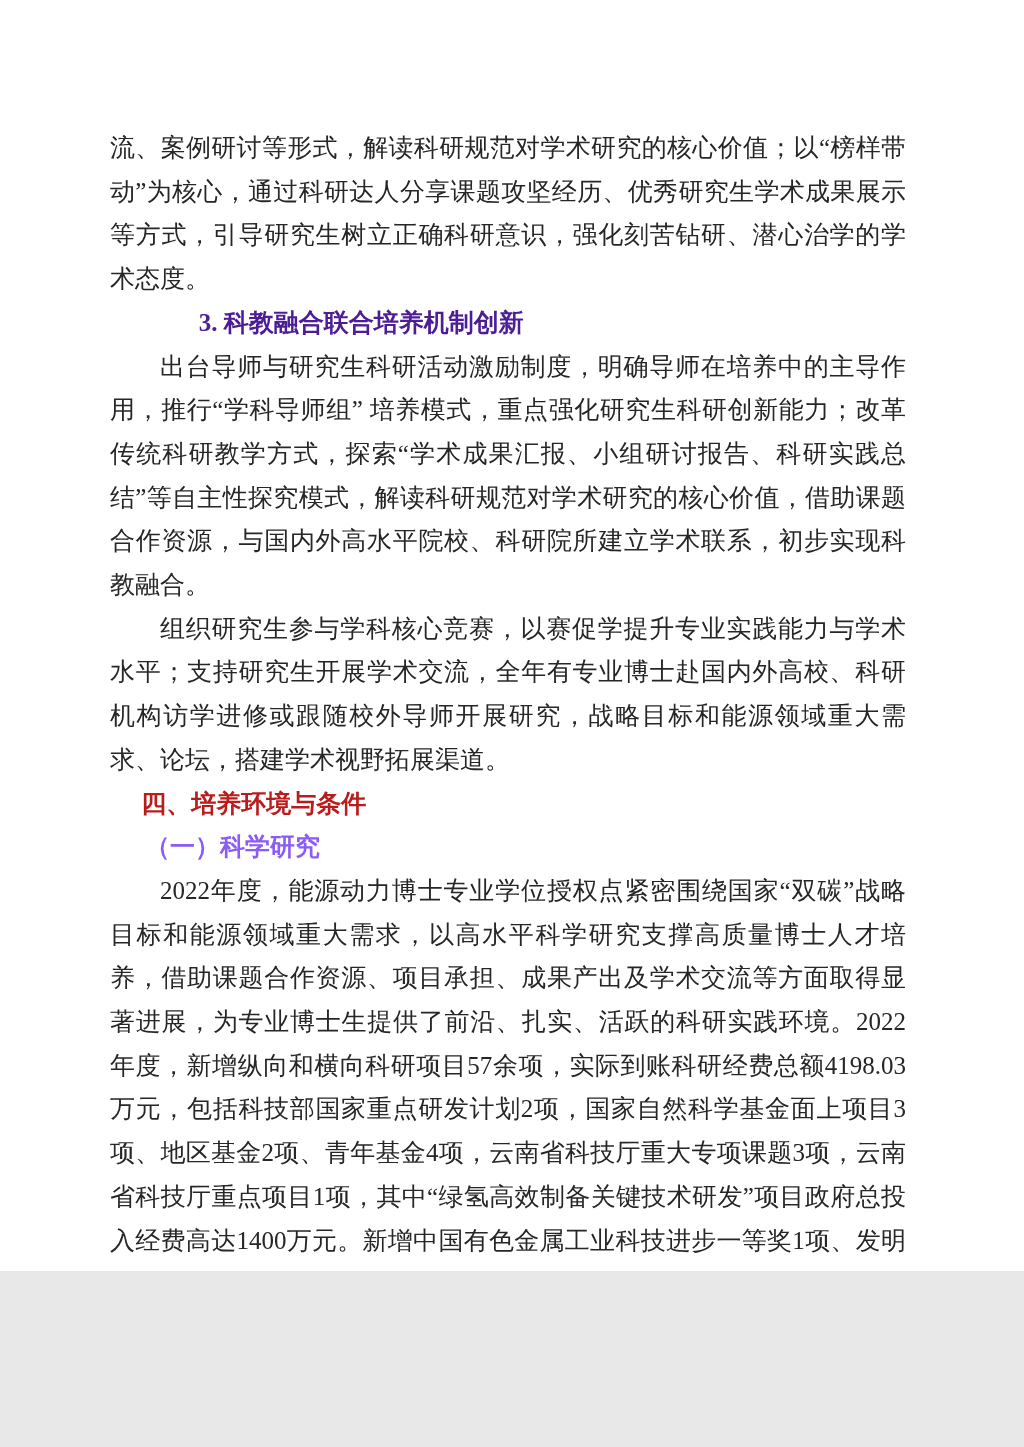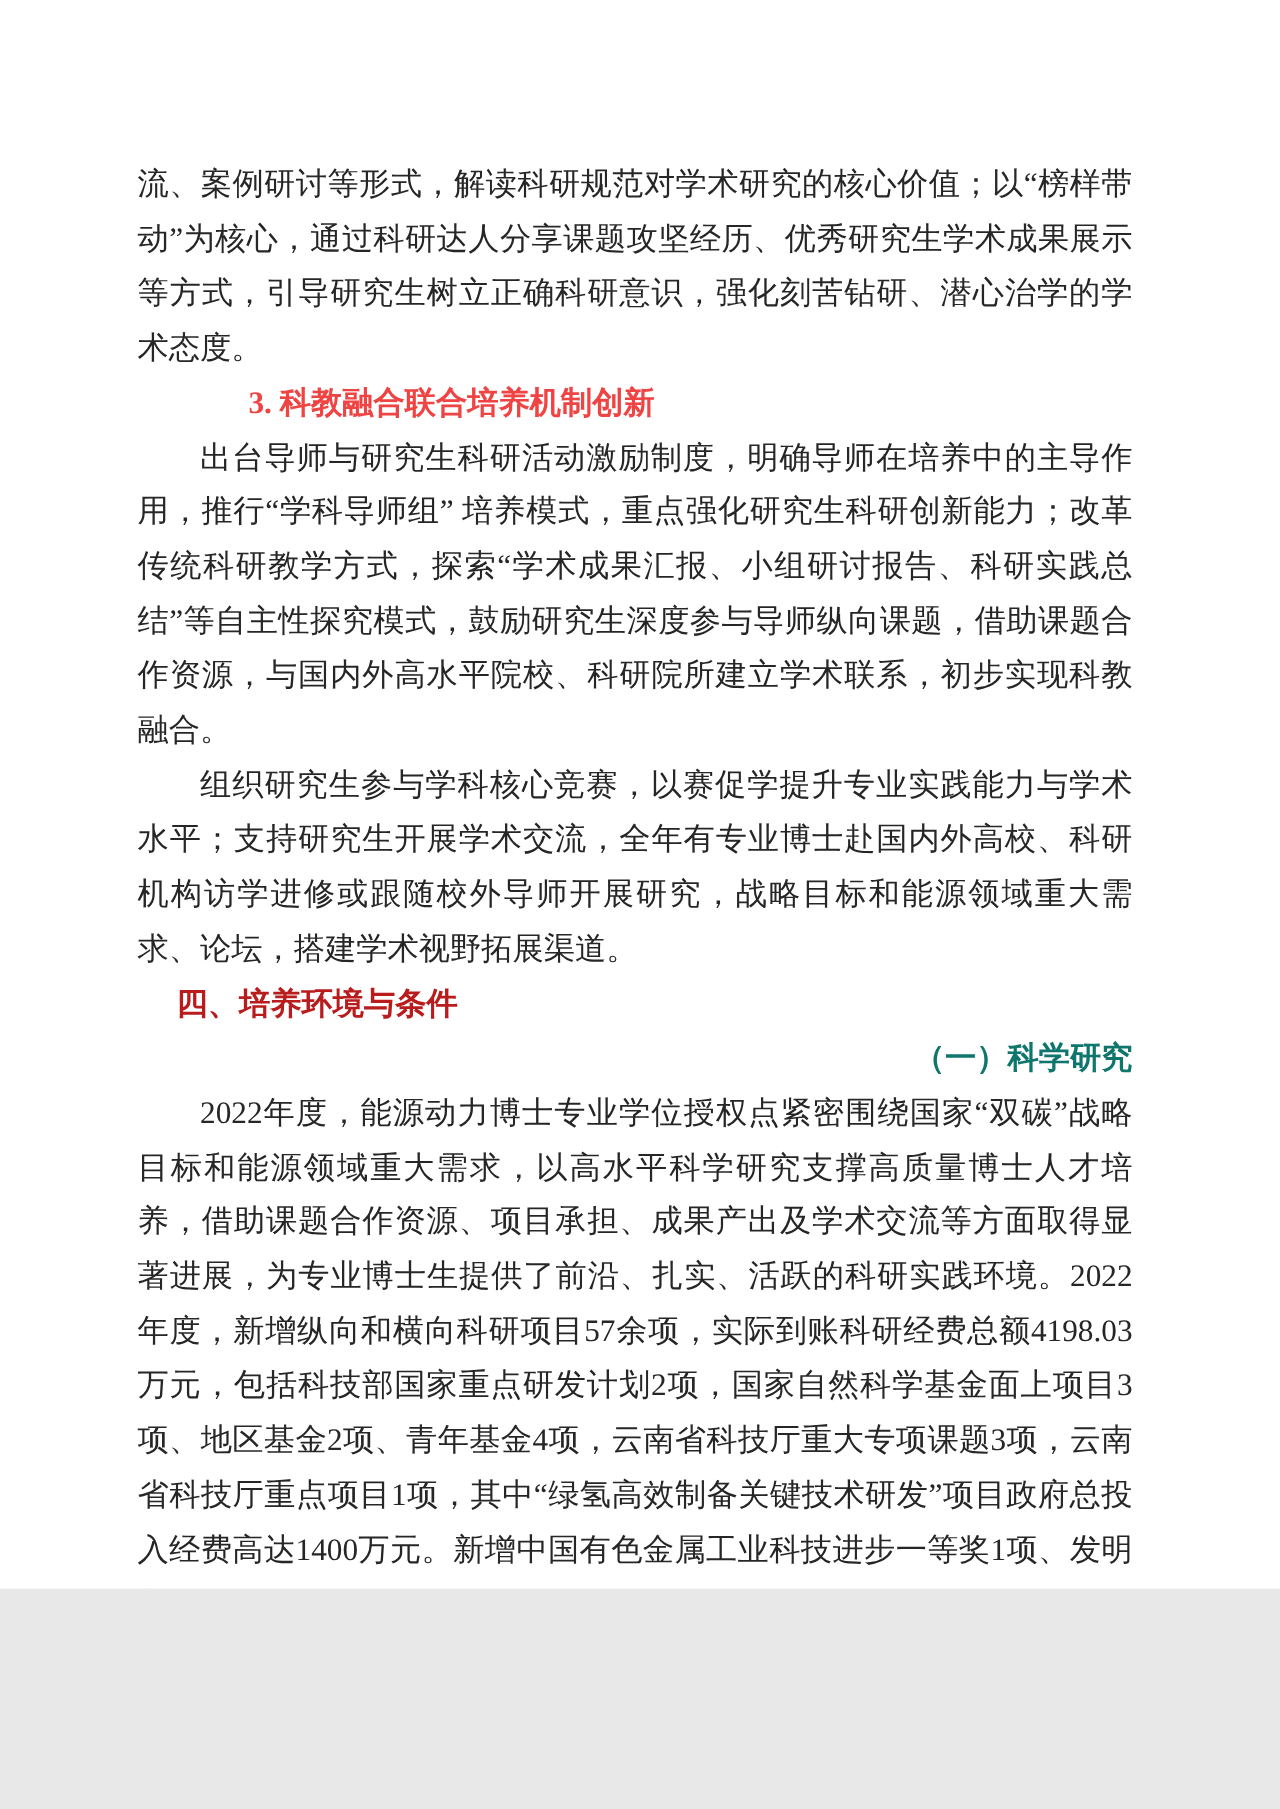--- a/index.html
+++ b/index.html
@@ -38,54 +38,54 @@
     text-indent: 2em;
   }
   .block-paragraph-continuation {
     text-indent: 0;
   }
   .block-cutoff {
     text-align-last: justify;
   }
   .block-numbered-heading {
     font-weight: bold;
-    color: #ef4444;
+    color: #4c1d95;
     text-indent: 3.55em;
     text-align: left;
   }
   .block-section-heading {
     font-weight: bold;
     color: #b91c1c;
     text-indent: 1.25em;
     text-align: left;
   }
   .block-subsection-heading {
     font-weight: bold;
-    color: #0f766e;
+    color: #8b5cf6;
     text-indent: 1.4em;
-    text-align: right;
+    text-align: left;
   }
   .page-number {
     position: absolute;
     left: 0;
     right: 0;
     top: 1303px;
     text-align: center;
     font-size: 21px;
     font-weight: bold;
     color: #1a1a1a;
     font-family: "Liberation Serif", "DejaVu Serif", serif;
   }
 </style>
 </head>
 <body>
 
 <div class="page">
   <div class="content">
     <p class="block-paragraph-continuation">流、案例研讨等形式，解读科研规范对学术研究的核心价值；以“榜样带动”为核心，通过科研达人分享课题攻坚经历、优秀研究生学术成果展示等方式，引导研究生树立正确科研意识，强化刻苦钻研、潜心治学的学术态度。</p>
     <h3 class="block-numbered-heading">3. 科教融合联合培养机制创新</h3>
-    <p class="block-paragraph">出台导师与研究生科研活动激励制度，明确导师在培养中的主导作用，推行“学科导师组” 培养模式，重点强化研究生科研创新能力；改革传统科研教学方式，探索“学术成果汇报、小组研讨报告、科研实践总结”等自主性探究模式，鼓励研究生深度参与导师纵向课题，借助课题合作资源，与国内外高水平院校、科研院所建立学术联系，初步实现科教融合。</p>
+    <p class="block-paragraph">出台导师与研究生科研活动激励制度，明确导师在培养中的主导作用，推行“学科导师组” 培养模式，重点强化研究生科研创新能力；改革传统科研教学方式，探索“学术成果汇报、小组研讨报告、科研实践总结”等自主性探究模式，解读科研规范对学术研究的核心价值，借助课题合作资源，与国内外高水平院校、科研院所建立学术联系，初步实现科教融合。</p>
     <p class="block-paragraph">组织研究生参与学科核心竞赛，以赛促学提升专业实践能力与学术水平；支持研究生开展学术交流，全年有专业博士赴国内外高校、科研机构访学进修或跟随校外导师开展研究，战略目标和能源领域重大需求、论坛，搭建学术视野拓展渠道。</p>
     <h2 class="block-section-heading">四、培养环境与条件</h2>
     <h4 class="block-subsection-heading">（一）科学研究</h4>
     <p class="block-paragraph block-cutoff">2022年度，能源动力博士专业学位授权点紧密围绕国家“双碳”战略目标和能源领域重大需求，以高水平科学研究支撑高质量博士人才培养，借助课题合作资源、项目承担、成果产出及学术交流等方面取得显著进展，为专业博士生提供了前沿、扎实、活跃的科研实践环境。2022年度，新增纵向和横向科研项目57余项，实际到账科研经费总额4198.03万元，包括科技部国家重点研发计划2项，国家自然科学基金面上项目3项、地区基金2项、青年基金4项，云南省科技厅重大专项课题3项，云南省科技厅重点项目1项，其中“绿氢高效制备关键技术研发”项目政府总投入经费高达1400万元。新增中国有色金属工业科技进步一等奖1项、发明创</p>
   </div>
 </div>
 
 </body></html>

